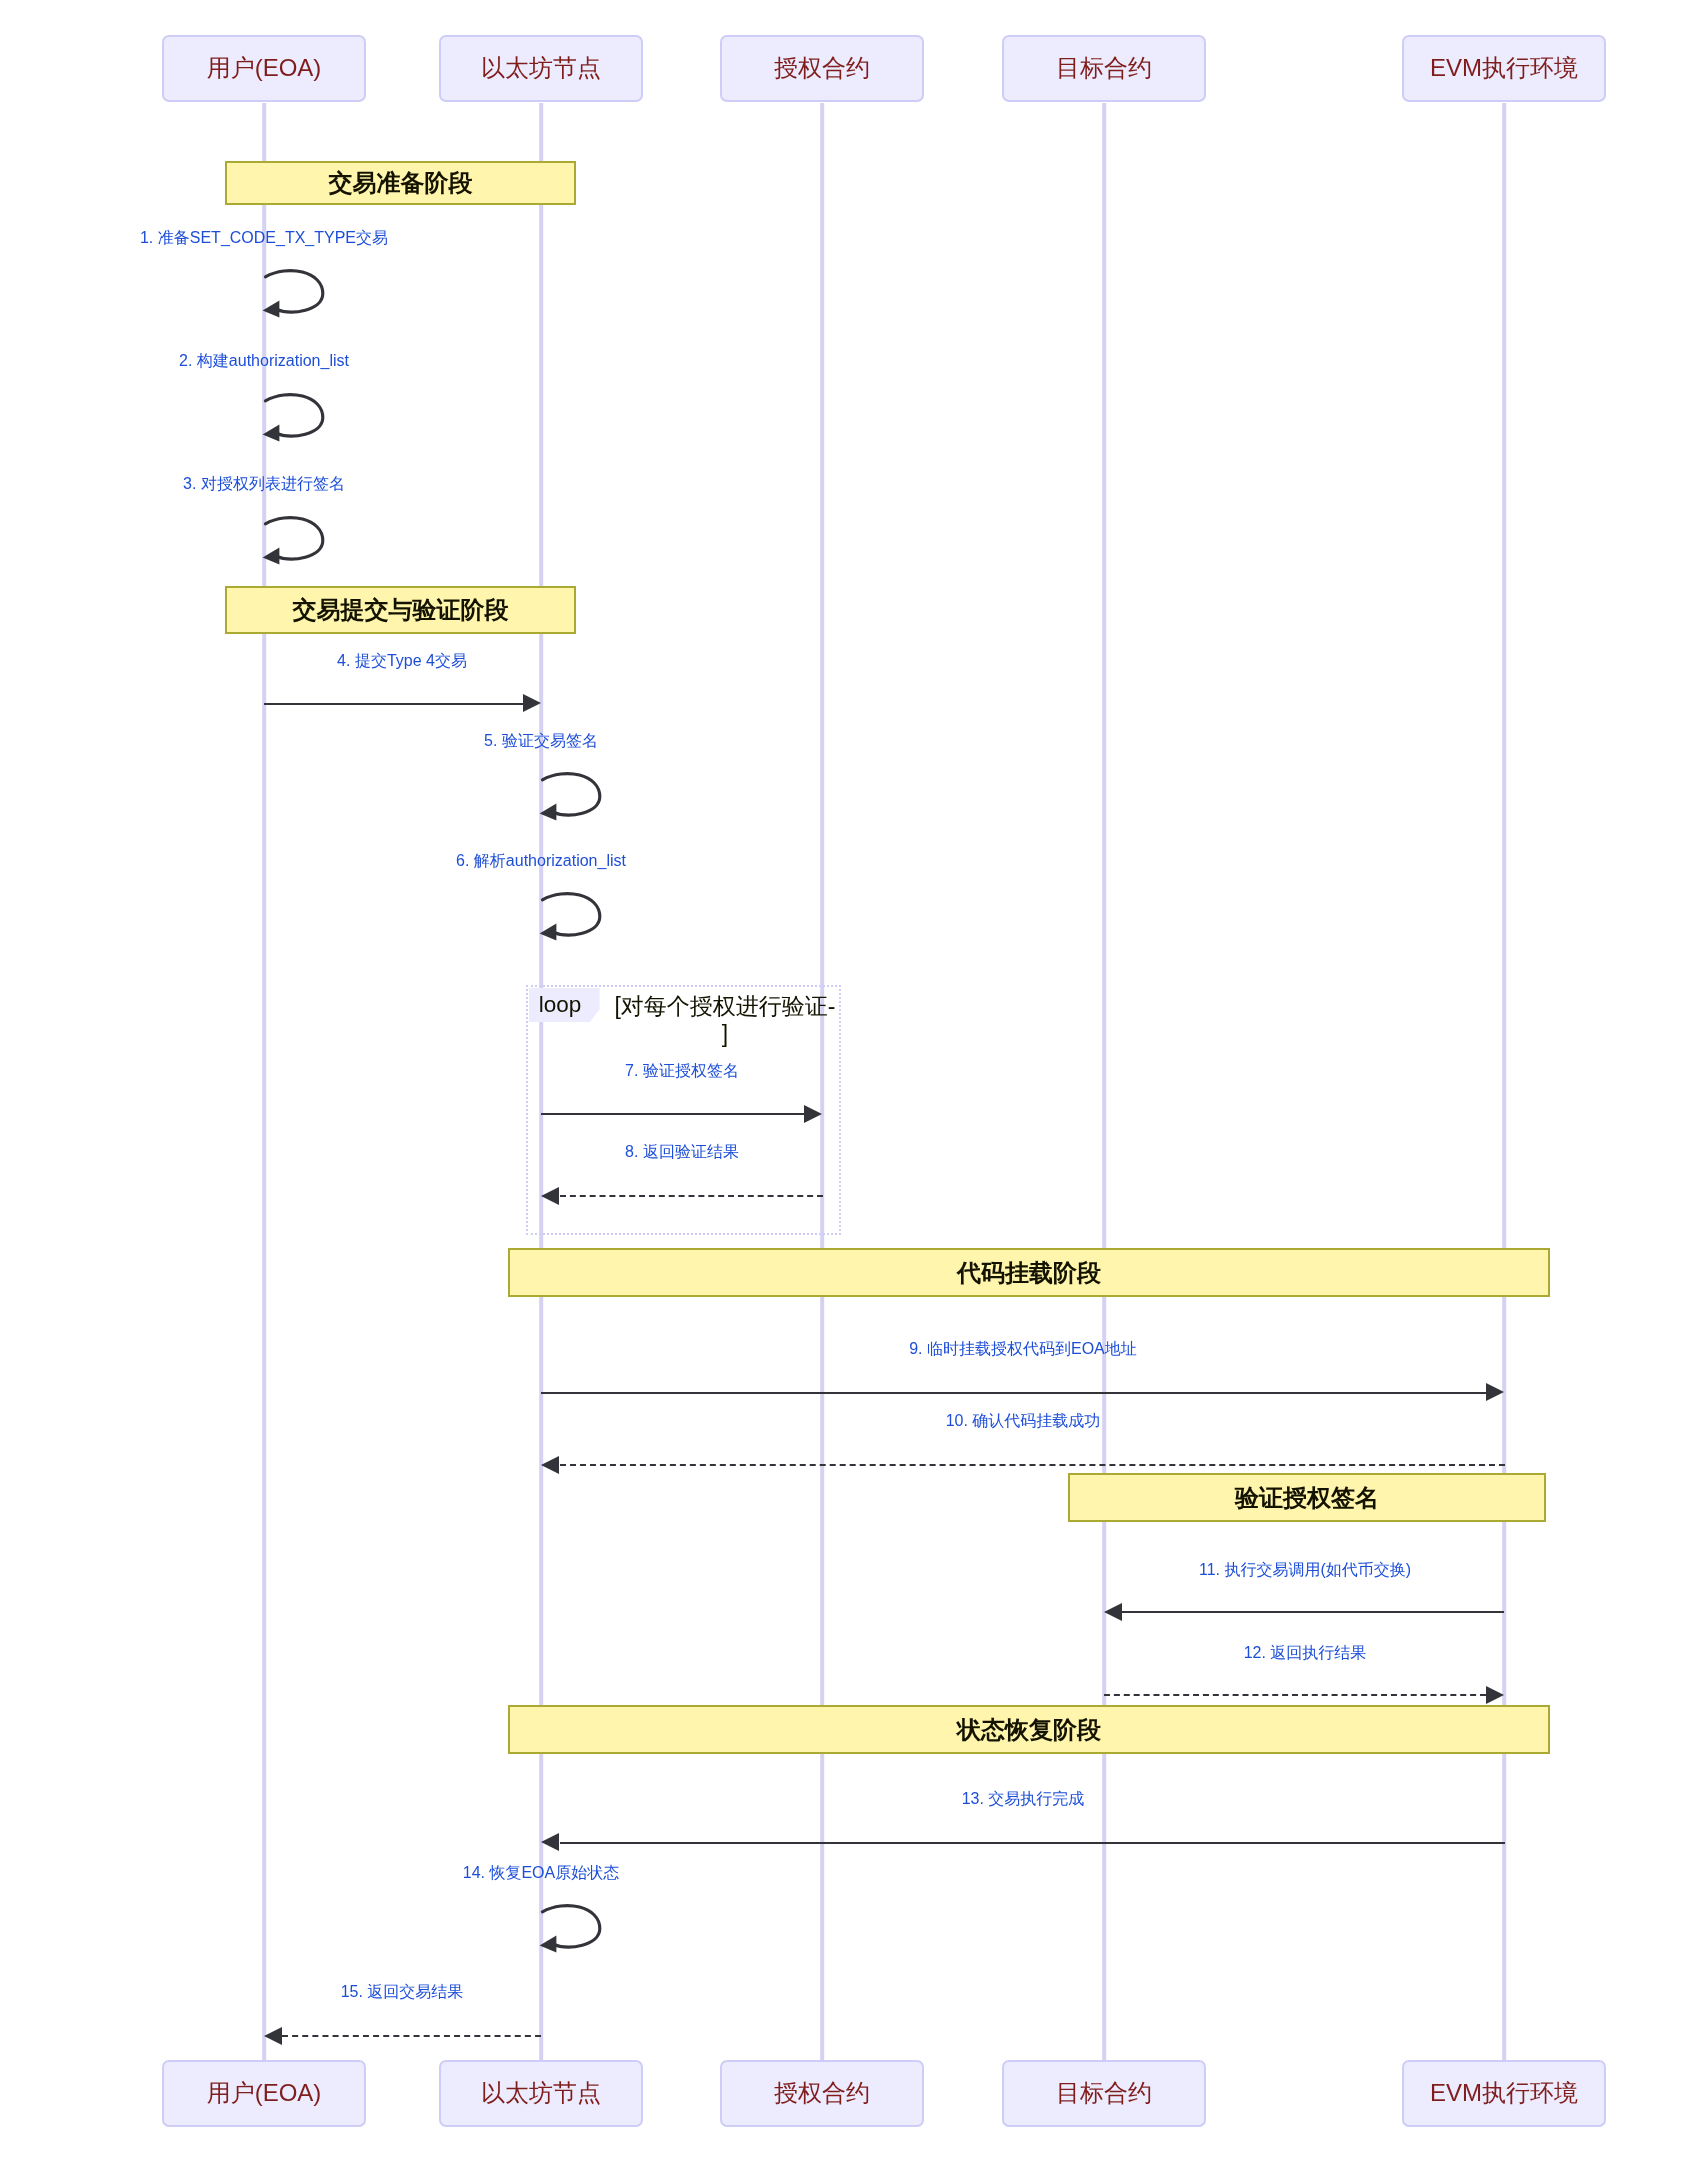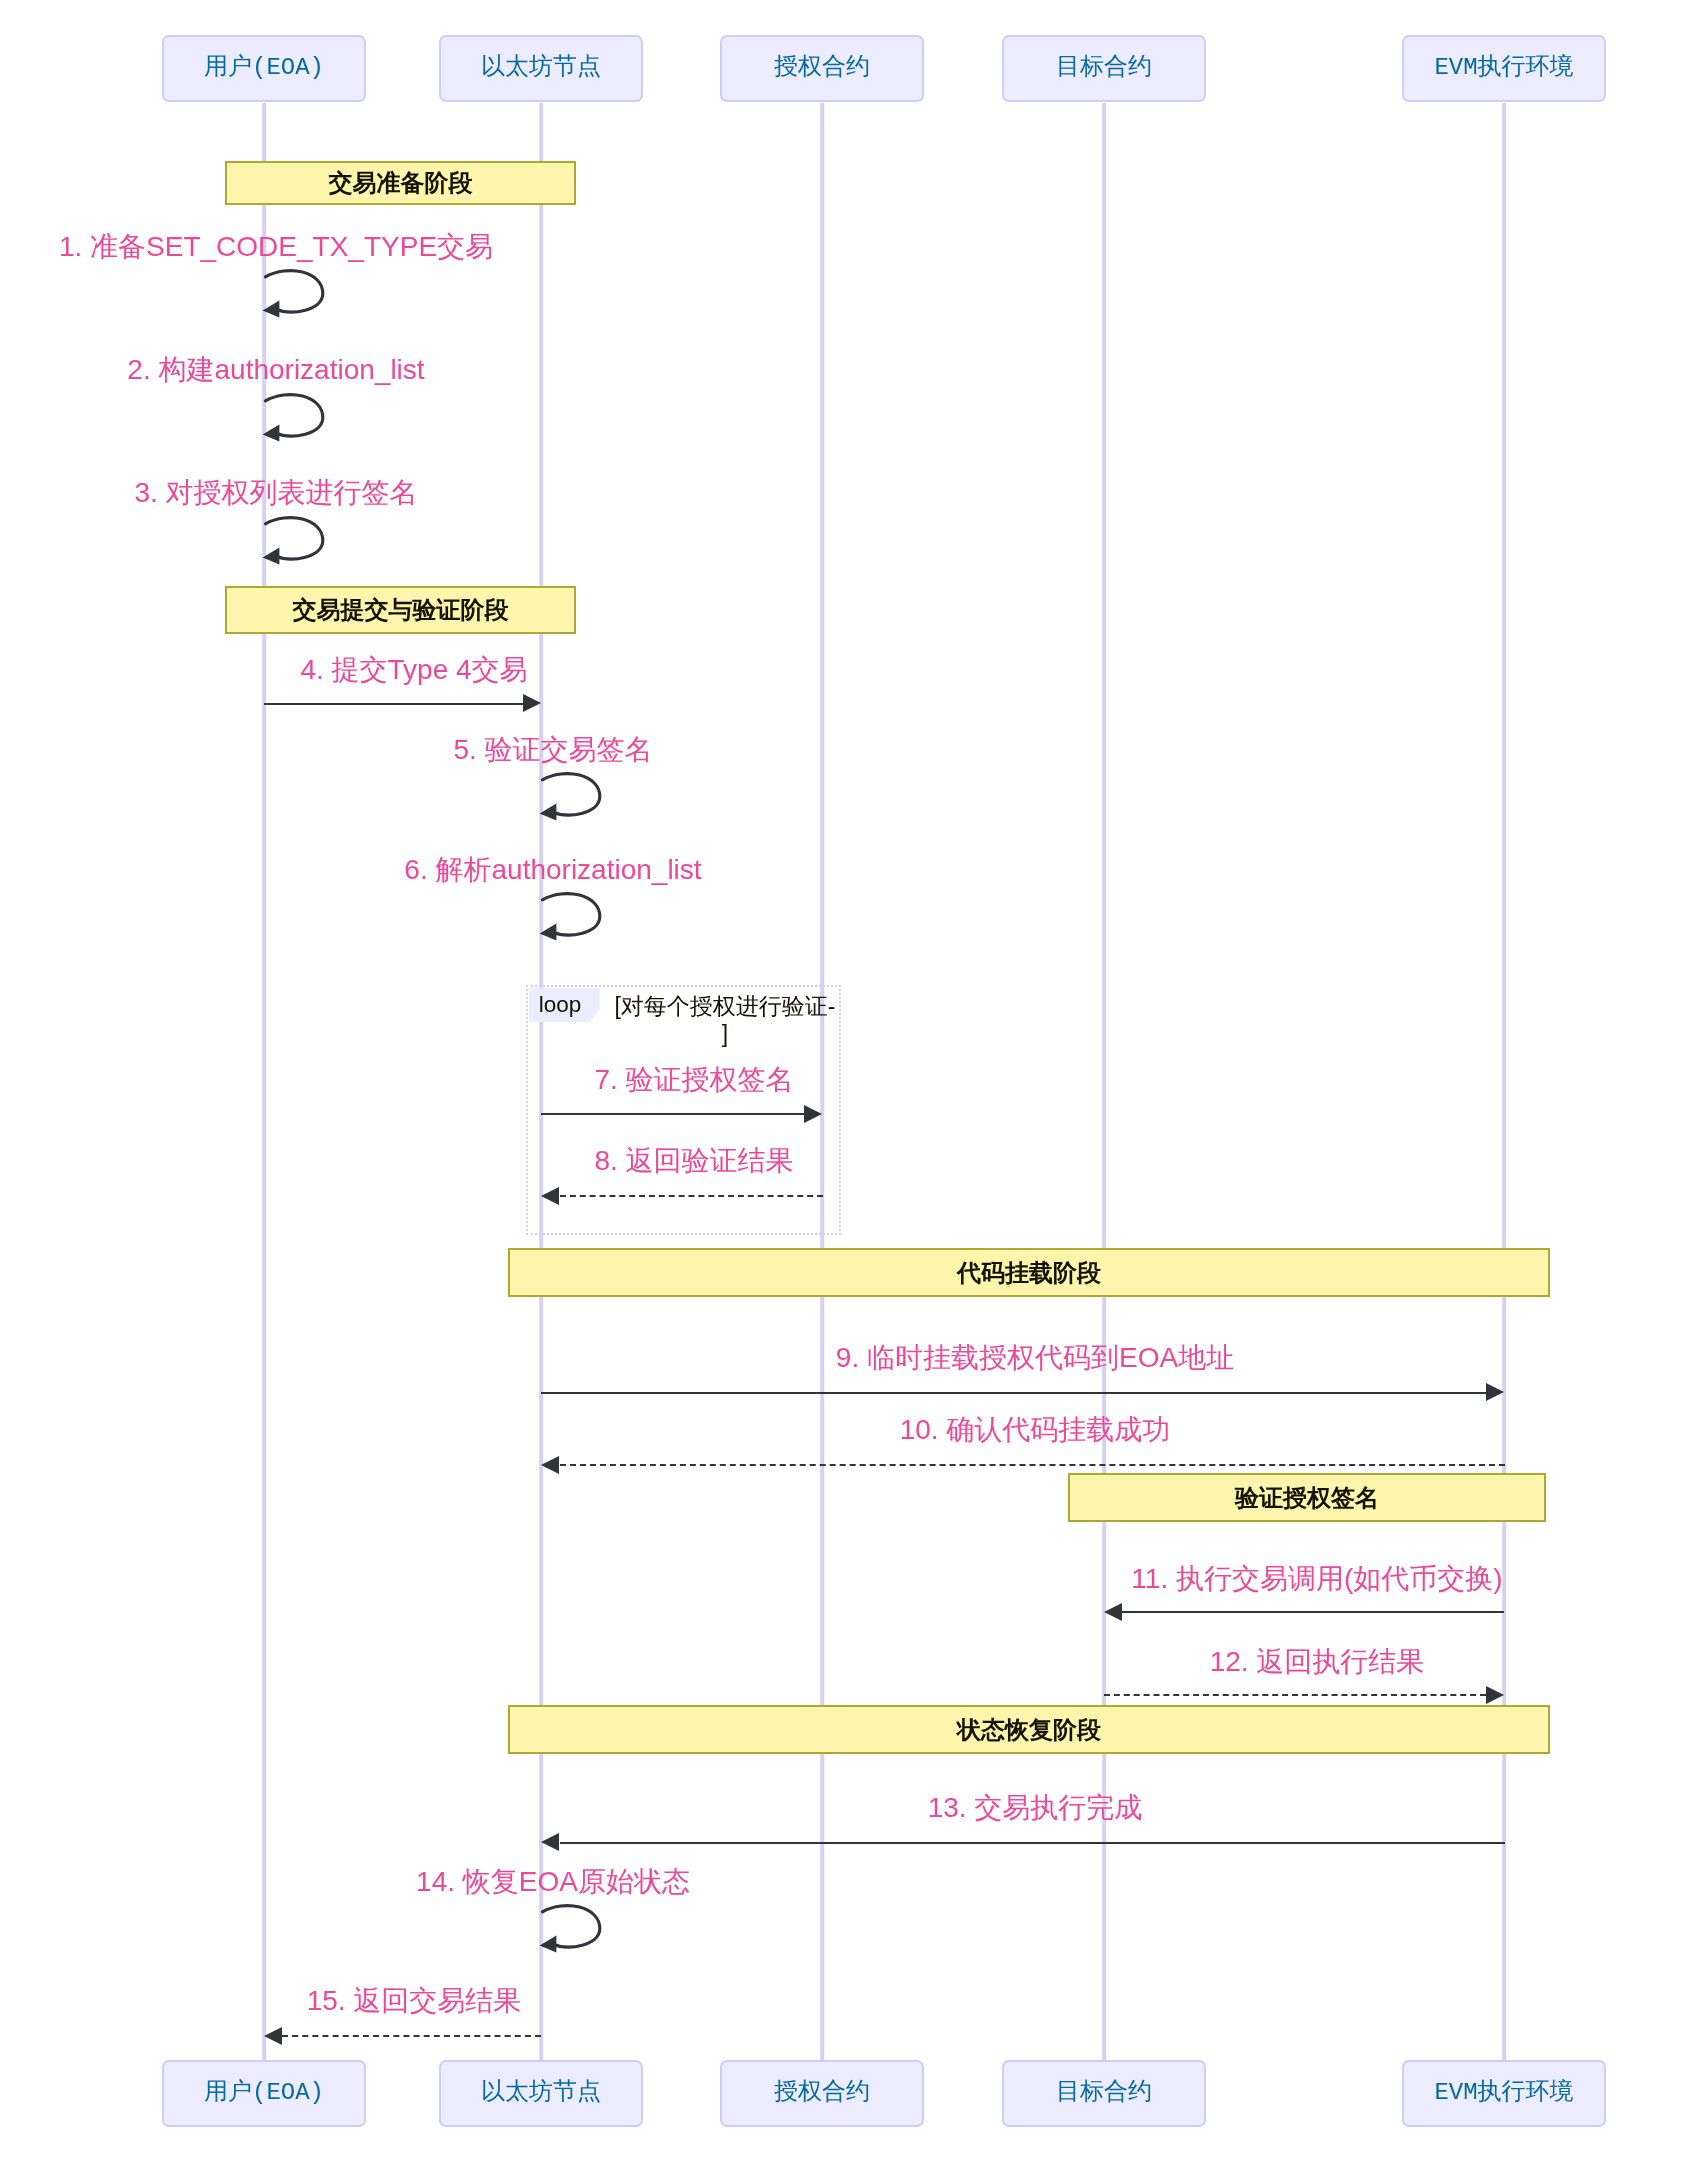--- a/index.html
+++ b/index.html
@@ -29,50 +29,48 @@
     background: #ececfe;
     border: 2.1px solid #cdcdf7;
     border-radius: 7px;
     display: flex;
     align-items: center;
     justify-content: center;
     transform: translateX(-50%);
   }
   .actor-label {
     font-size: 24px;
-    color: #0369a1;
+    color: #7f1d1d;
     line-height: 1.1;
     text-align: center;
     white-space: nowrap;
-    font-family: Liberation Mono, monospace;
   }
   .note {
     position: absolute;
     box-sizing: border-box;
     background: #fff5ad;
     border: 2.1px solid #aaaa33;
     display: flex;
     align-items: center;
     justify-content: center;
   }
   .note-label {
     font-size: 24px;
     color: #131300;
     font-weight: bold;
     text-align: center;
     white-space: nowrap;
   }
   .msg-label {
     position: absolute;
-    font-size: 28px;
-    color: #ec4899;
+    font-size: 16px;
+    color: #1d4ed8;
     white-space: nowrap;
     text-align: center;
     transform: translateX(-50%);
-    margin-left: 12px;
   }
   .msg-line {
     position: absolute;
     height: 0;
     border-top: 2.8px solid #33333a;
   }
   .msg-line.dashed {
     border-top: 2.8px dashed #33333a;
   }
   .arrowhead {

